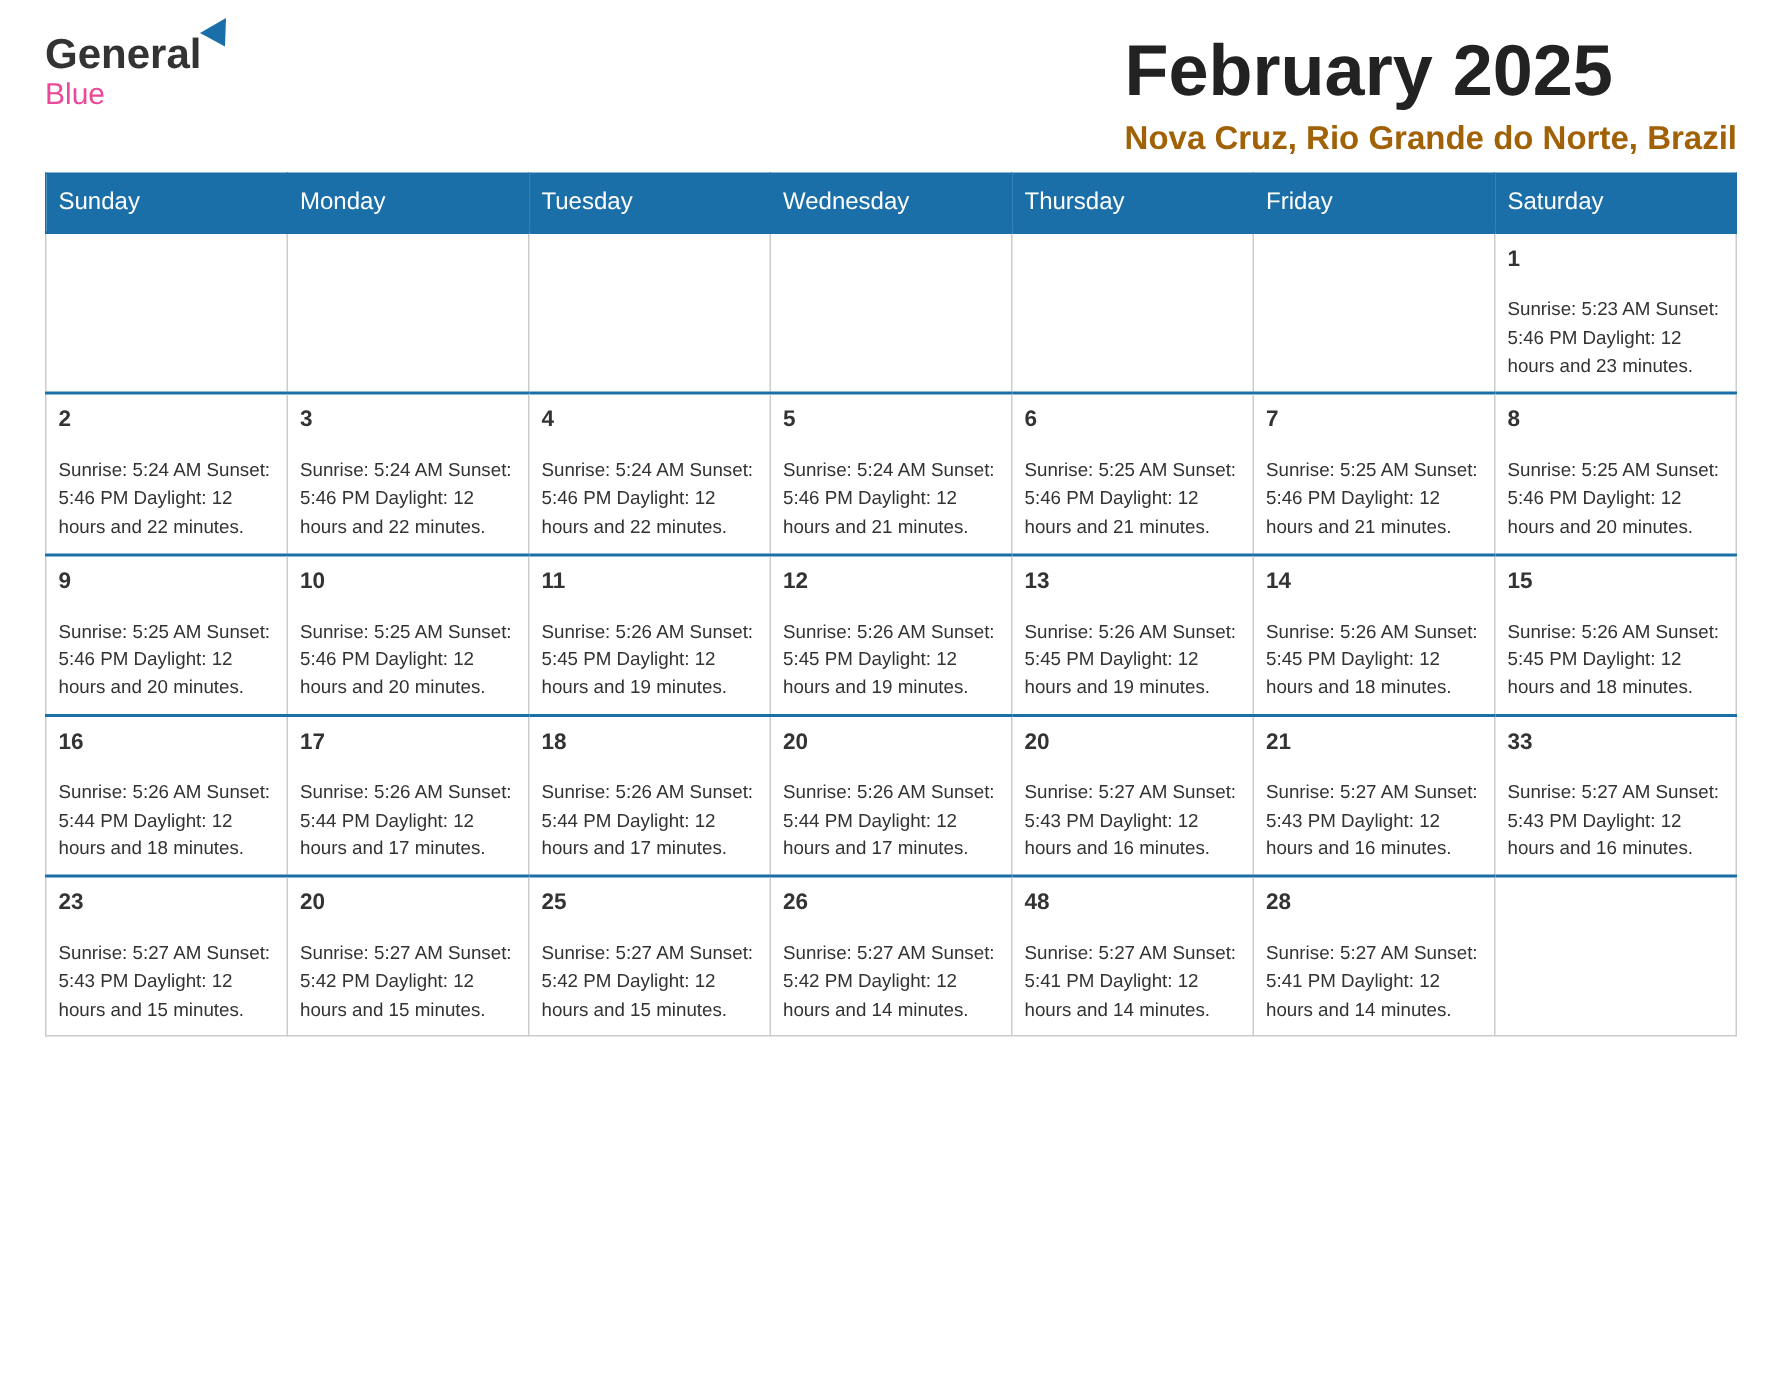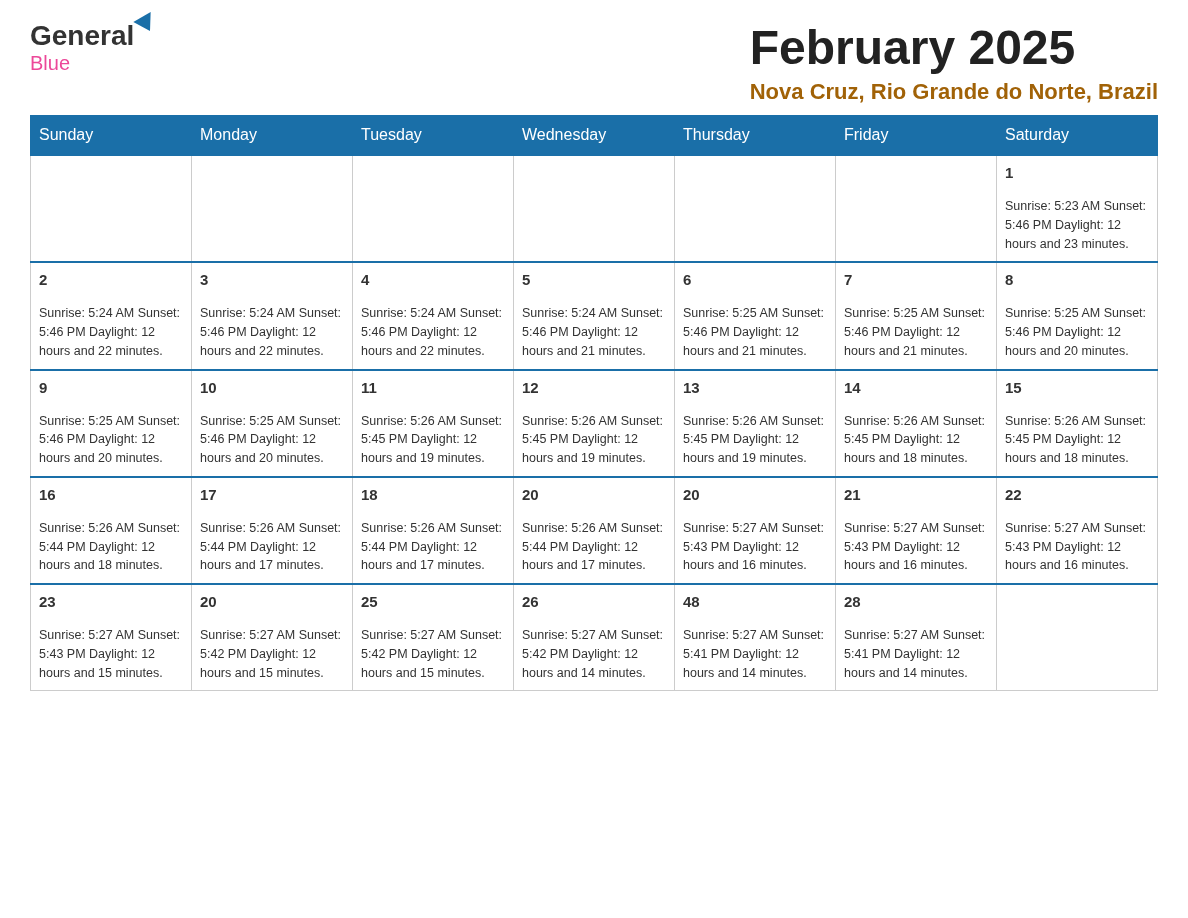--- a/index.html
+++ b/index.html
@@ -271,21 +271,21 @@
 Sunset: 5:43 PM
 Daylight: 12 hours and 16 minutes.</div>
         </td>
         <td>
           <span class="day-number">21</span>
           <div class="day-info">Sunrise: 5:27 AM
 Sunset: 5:43 PM
 Daylight: 12 hours and 16 minutes.</div>
         </td>
         <td>
-          <span class="day-number">22</span>
+          <span class="day-number">33</span>
           <div class="day-info">Sunrise: 5:27 AM
 Sunset: 5:43 PM
 Daylight: 12 hours and 16 minutes.</div>
         </td>
       </tr>
       <tr>
         <td>
           <span class="day-number">23</span>
           <div class="day-info">Sunrise: 5:27 AM
 Sunset: 5:43 PM

